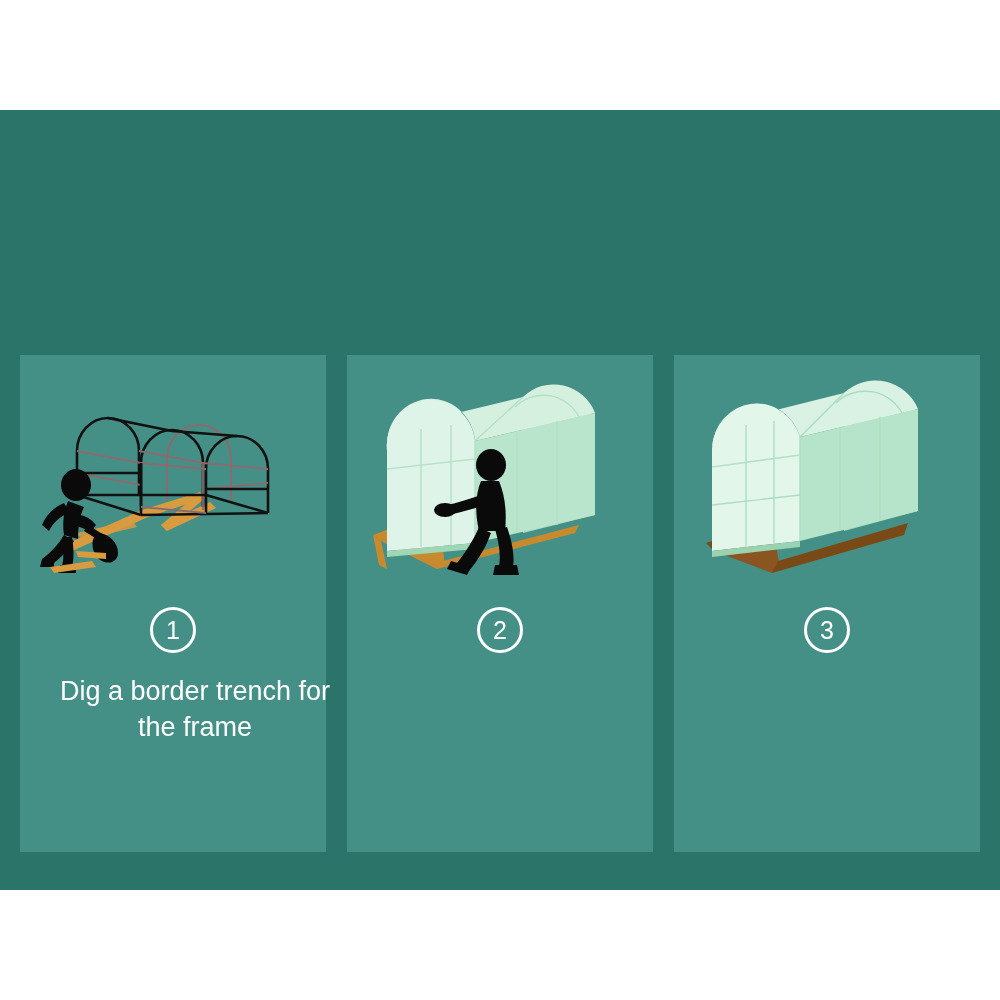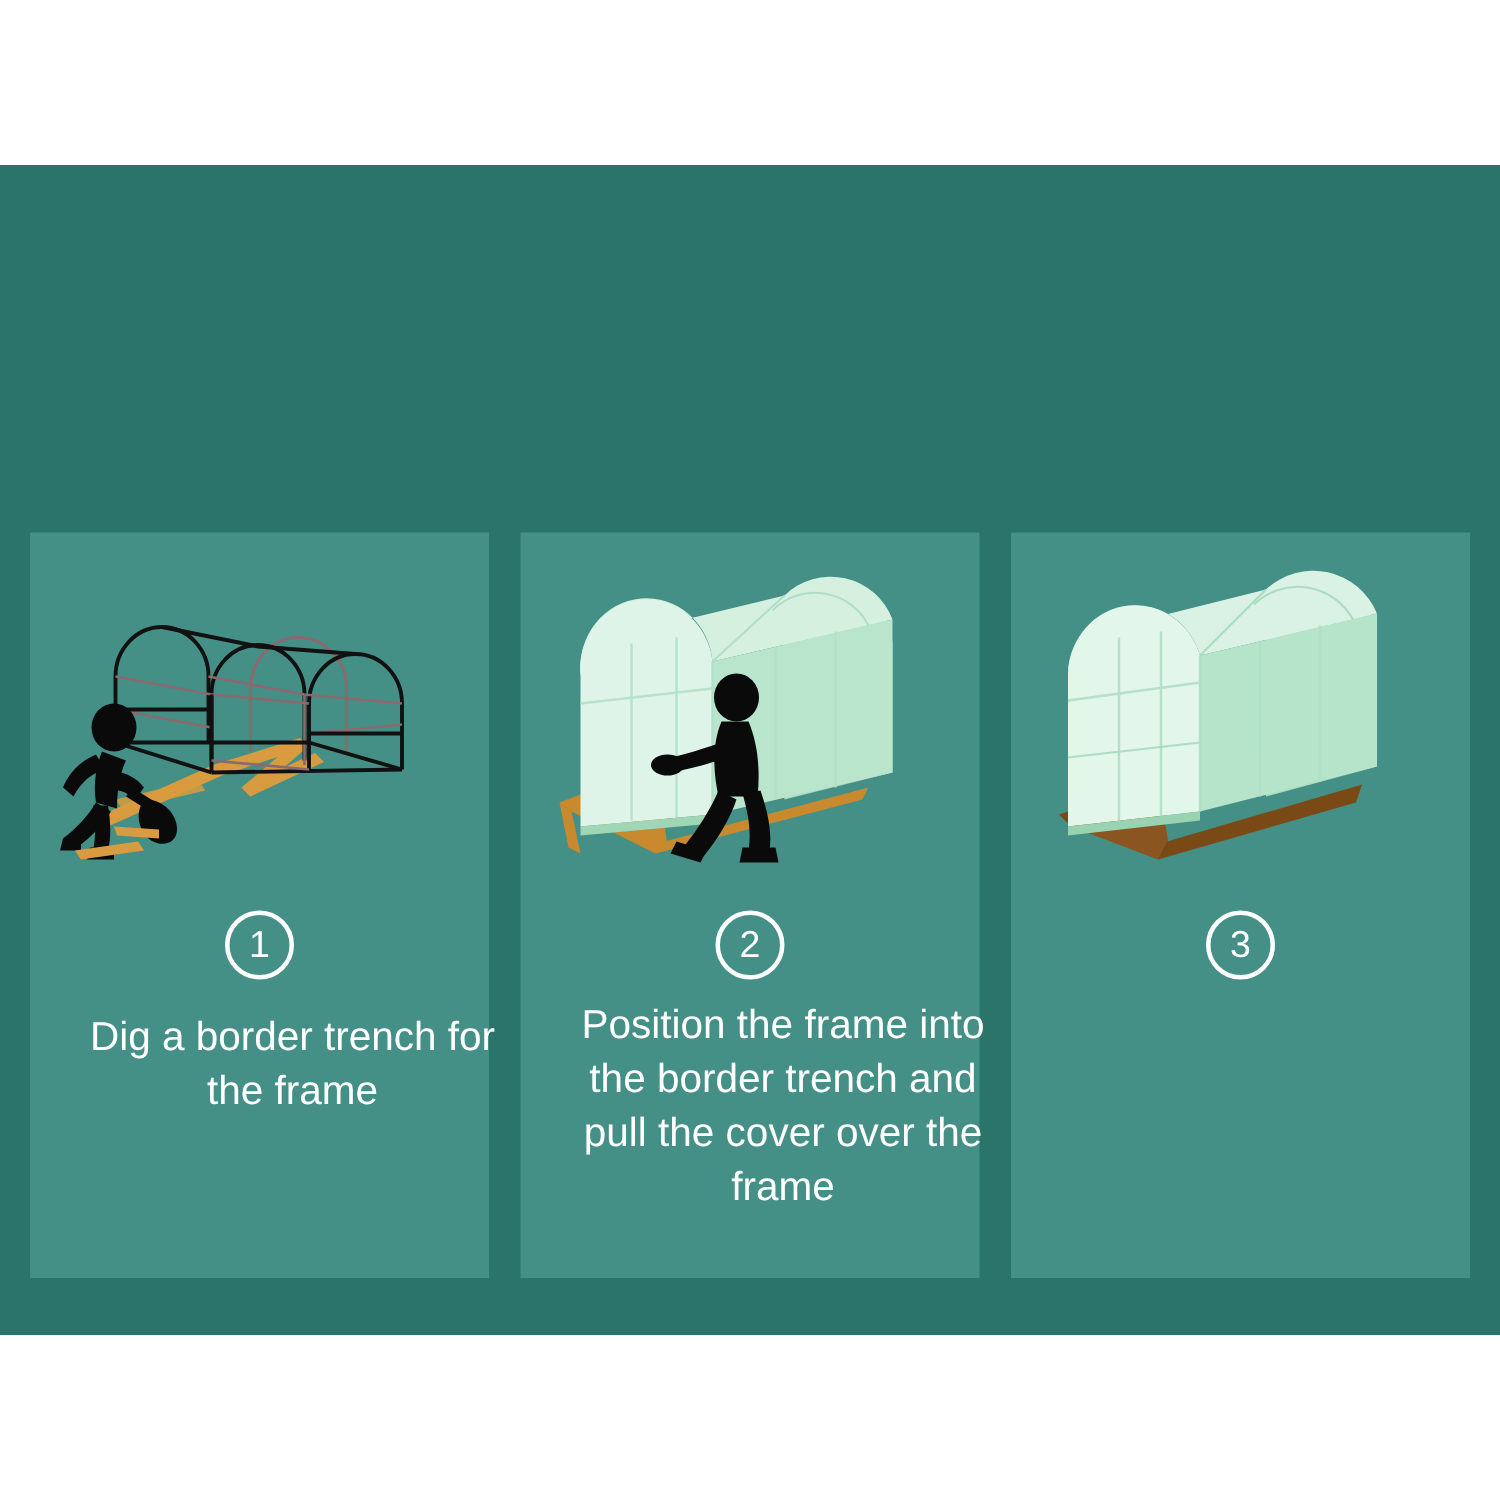--- a/index.html
+++ b/index.html
@@ -234,21 +234,20 @@
           <path d="M132,172 C126,186 118,198 110,208 L122,216 C132,204 140,190 144,178 Z"></path>
           <path d="M148,174 C152,188 154,200 152,212 L166,212 C168,198 164,184 160,172 Z"></path>
           <path d="M104,206 L124,212 L120,220 L100,214 Z"></path>
           <path d="M148,210 L170,210 L172,220 L146,220 Z"></path>
         </g>
       </svg>
 
       <div class="step-badge">
         <span class="step-circle">2</span>
       </div>
-      <div class="panel-caption tight">Position the frame into the border trench and pull the cover over the frame</div>
     </div>
 
     <div class="panel">
       <svg class="panel-art" viewBox="0 0 306 250">
 
         <g>
           <polygon points="32,188 92,168 100,176 40,196" fill="#7a4a16"></polygon>
           <polygon points="92,168 224,130 232,140 100,176" fill="#6e4213"></polygon>
           <polygon points="40,196 100,176 106,214 98,218" fill="#8a5520"></polygon>
           <polygon points="98,218 230,180 234,168 104,206" fill="#7a4a16"></polygon>

